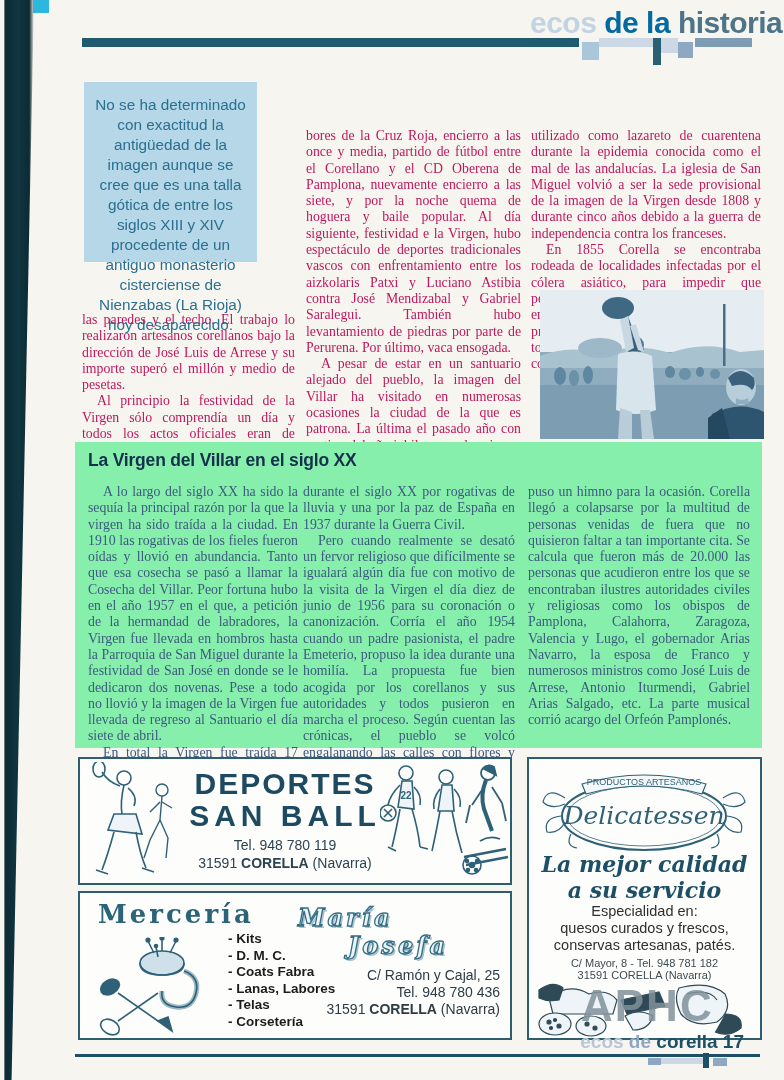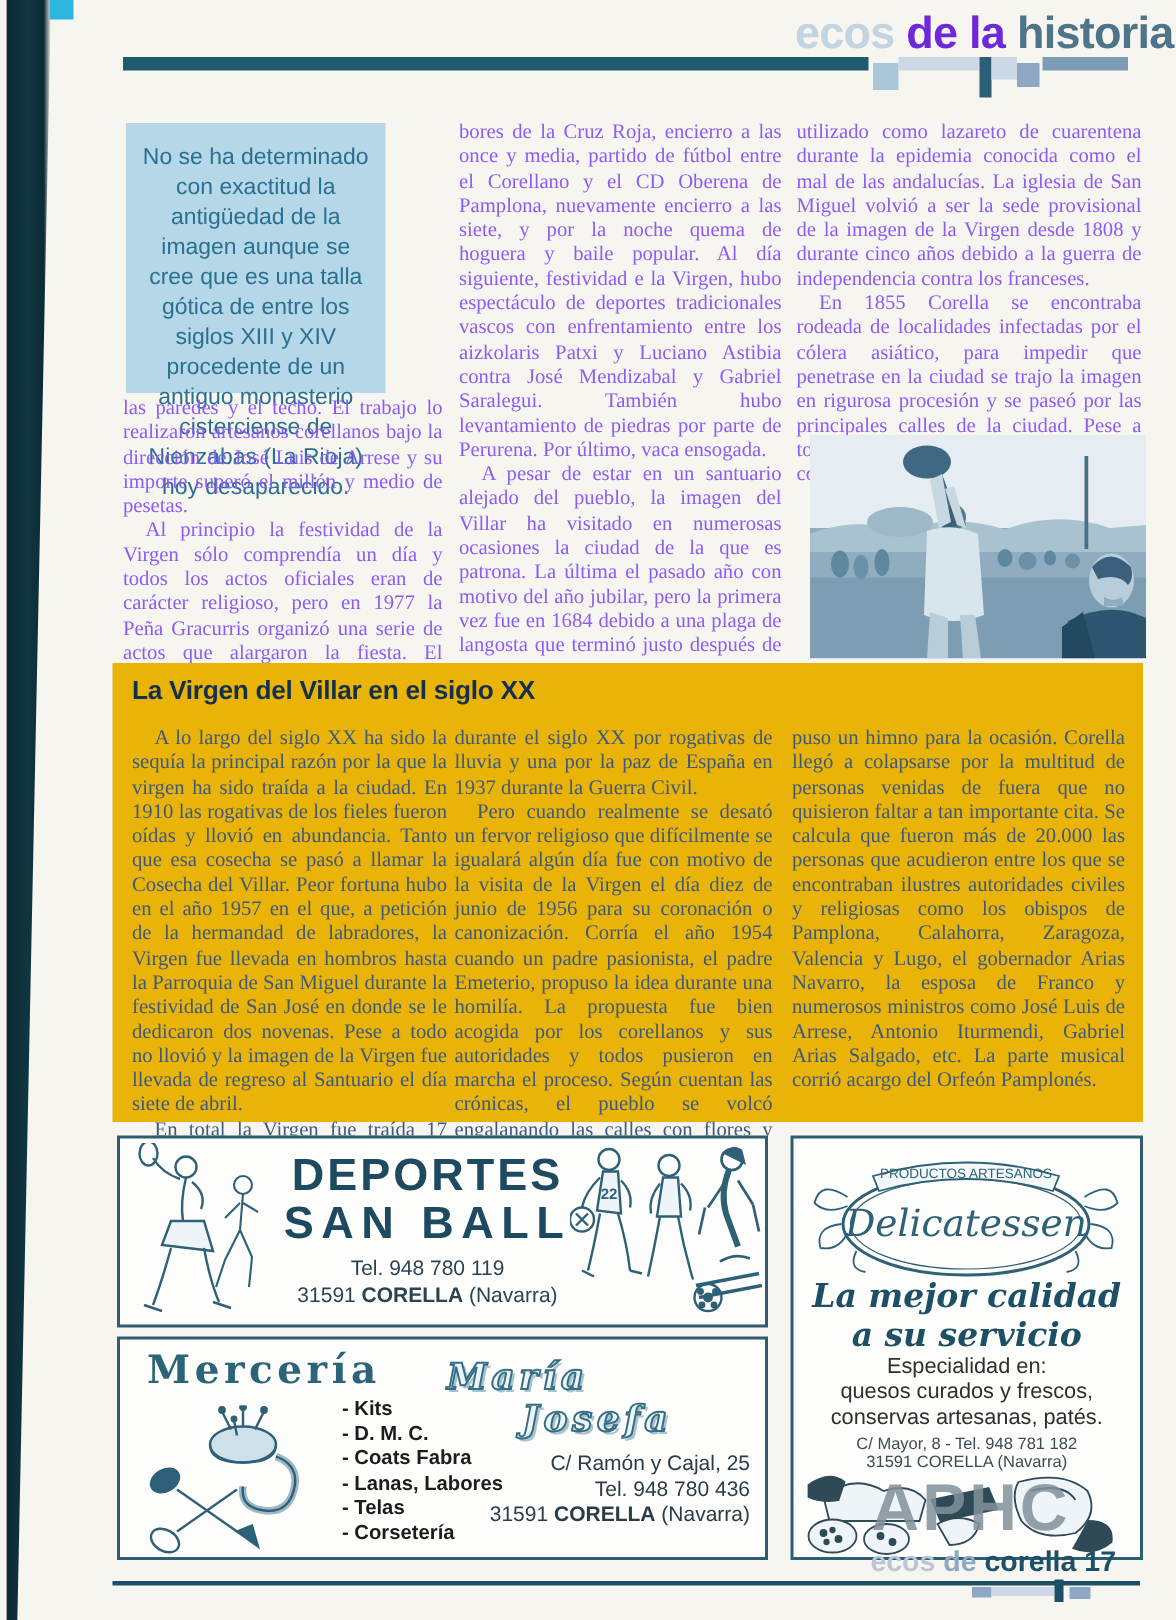--- a/index.html
+++ b/index.html
@@ -7,33 +7,33 @@
         font-family:"Liberation Sans",sans-serif;}
   
   .spine{position:absolute;left:0;top:0;width:34px;height:1080px;
          background:linear-gradient(to right,#f7f5f0 0%,#f7f5f0 12%,#0c2b34 14%,#103641 55%,#0c2b34 86%,#f2f0ea 100%);
          clip-path:polygon(0 0,100% 0,34% 100%,0 100%);}
   .cyanblock{position:absolute;left:33px;top:0;width:16px;height:13px;background:#2db6de;}
   
   .hdr-title{position:absolute;left:530px;top:6px;width:234px;font-size:30px;font-weight:bold;
              letter-spacing:-0.5px;white-space:nowrap;}
   .hdr-title .w1{color:#c2d3e2;}
-  .hdr-title .w2{color:#6d28d9;}
+  .hdr-title .w2{color:#0369a1;}
   .hdr-title .w3{color:#4d7488;}
   .bar{position:absolute;background:#1f5a6e;}
   .blk{position:absolute;}
   
   .serifcol{position:absolute;font-family:"Liberation Serif",serif;font-size:13.8px;line-height:16.3px;
-            color:#8b5cf6;text-align:justify;}
+            color:#be185d;text-align:justify;margin-top:48px;}
   .serifcol p{margin:0;}
   .serifcol p.ind{text-indent:15px;}
   .bluebox{position:absolute;left:84px;top:82px;width:173px;height:180px;background:#b5d7e7;
            color:#2a7090;font-size:15.3px;line-height:20px;text-align:center;box-sizing:border-box;
            padding:13px 8px;}
-  .sectionbox{position:absolute;left:75px;top:442px;width:687px;height:306px;background:#eab308;}
+  .sectionbox{position:absolute;left:75px;top:442px;width:687px;height:306px;background:#86efac;}
   .sectiontitle{position:absolute;left:13px;top:8px;font-size:17.5px;font-weight:bold;color:#14304c;
                 letter-spacing:-0.2px;}
   .sec-col{position:absolute;top:42px;font-family:"Liberation Serif",serif;font-size:13.8px;
            line-height:16.3px;color:#3c5a7e;text-align:justify;}
   .sec-col p{margin:0;}
   .sec-col p.ind{text-indent:15px;}
   
   .photo{position:absolute;left:540px;top:290px;width:224px;height:149px;overflow:hidden;}
   
   .adbox{position:absolute;background:#fdfdfb;border:2px solid #2e5d70;box-sizing:border-box;}

